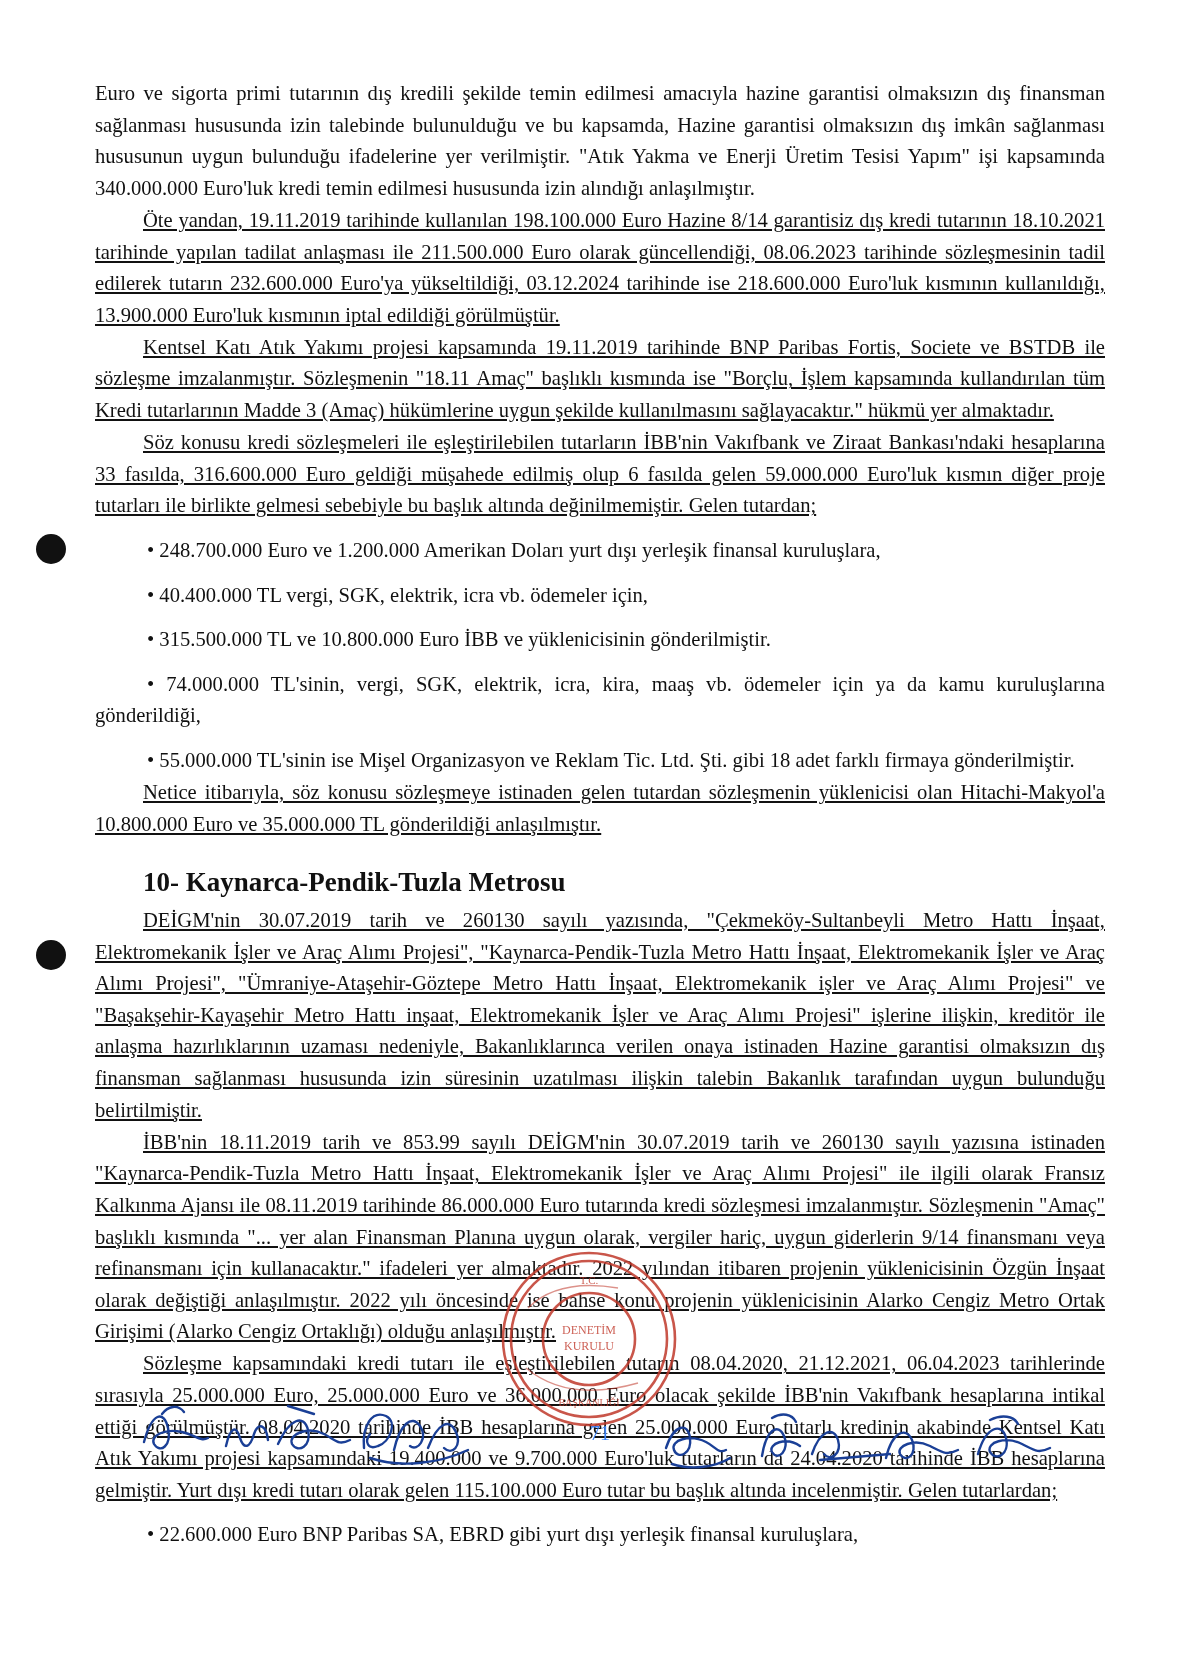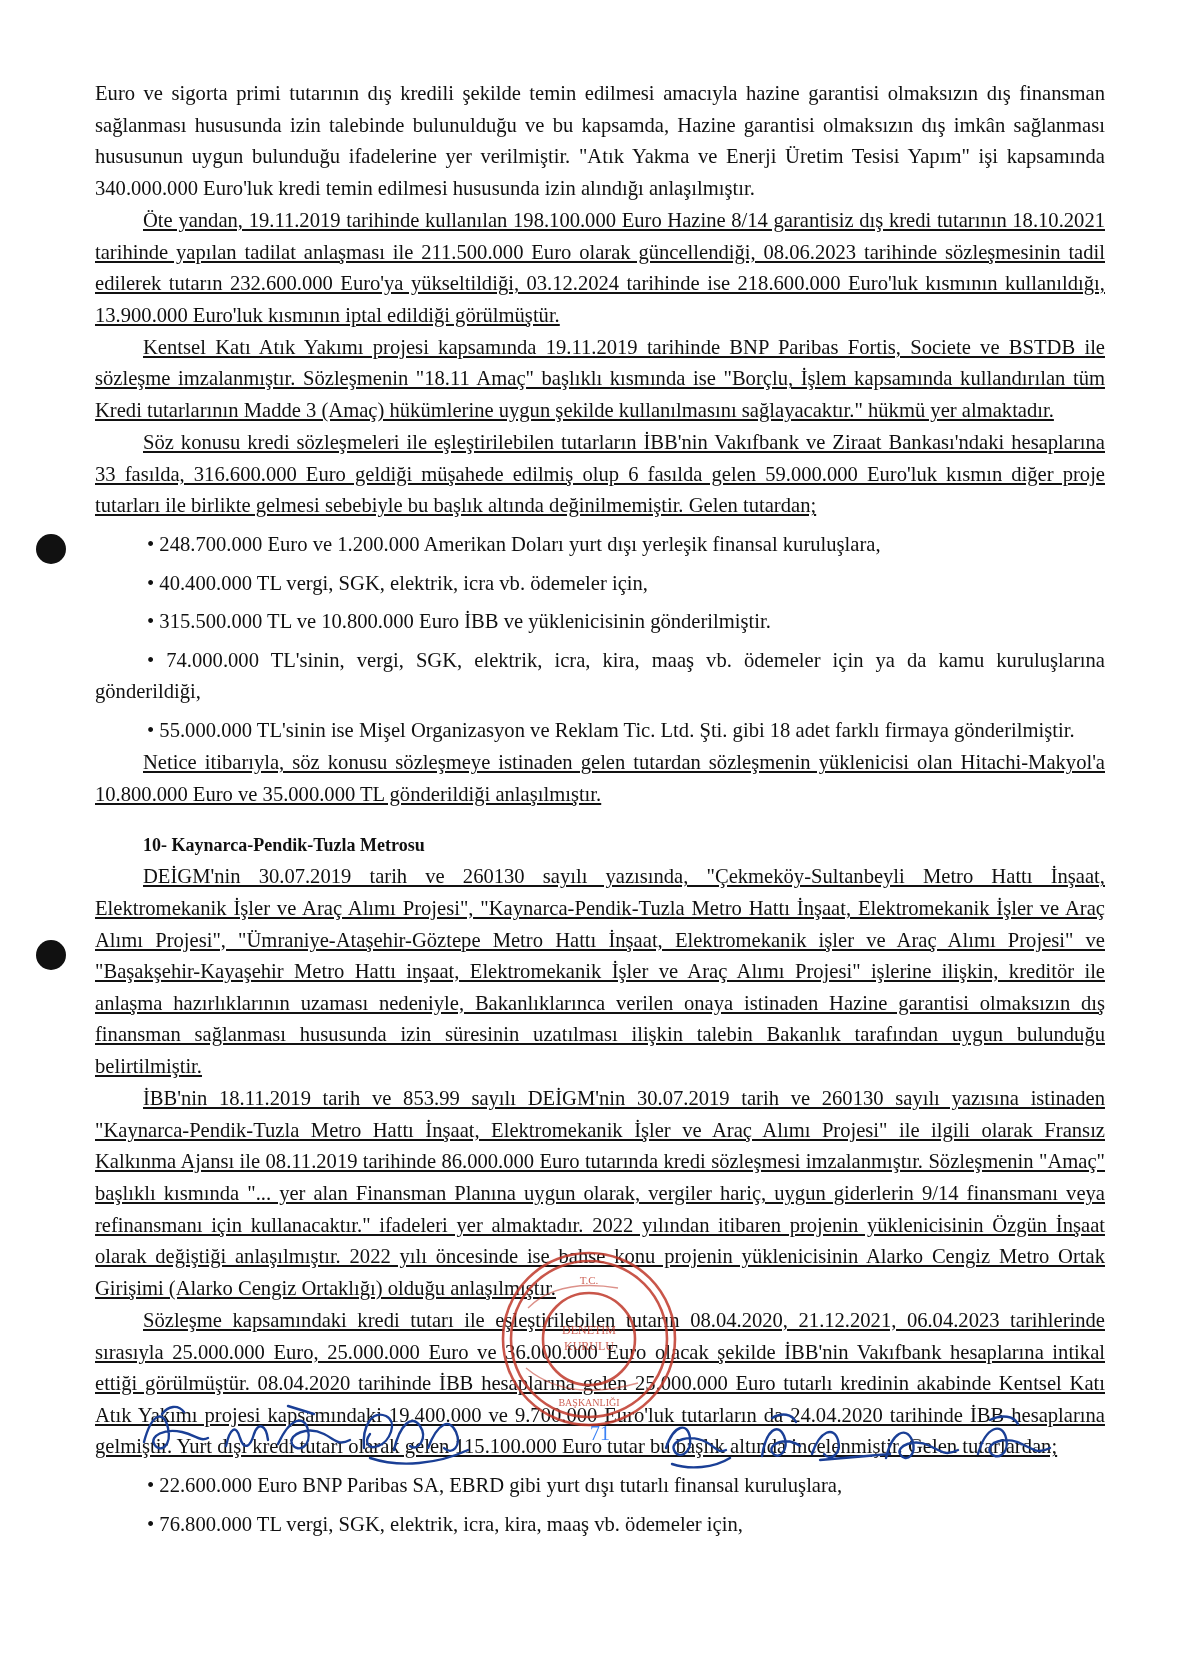--- a/index.html
+++ b/index.html
@@ -29,28 +29,28 @@
     text-align: justify;
     text-justify: inter-word;
     hyphens: none;
   }
   p.indent {
     text-indent: 48px;
     text-decoration: underline;
   }
   p.bullet {
     text-indent: 52px;
-    margin-top: 7px;
+    margin-top: 13px;
   }
   p.noindent {
     text-indent: 0;
   }
   .heading {
     font-weight: bold;
-    font-size: 18px;
+    font-size: 27px;
     margin: 22px 0 2px 0;
     text-indent: 48px;
     line-height: 1.5;
   }
   .dot {
     position: absolute;
     width: 30px;
     height: 30px;
     border-radius: 50%;
     background: #111111;
@@ -113,22 +113,21 @@
     <p class="bullet">• 55.000.000 TL'sinin ise Mişel Organizasyon ve Reklam Tic. Ltd. Şti. gibi 18 adet farklı firmaya gönderilmiştir.</p>
 
     <p class="indent">Netice itibarıyla, söz konusu sözleşmeye istinaden gelen tutardan sözleşmenin yüklenicisi olan Hitachi-Makyol'a 10.800.000 Euro ve 35.000.000 TL gönderildiği anlaşılmıştır.</p>
 
     <div class="heading">10- Kaynarca-Pendik-Tuzla Metrosu</div>
 
     <p class="indent">DEİGM'nin 30.07.2019 tarih ve 260130 sayılı yazısında, "Çekmeköy-Sultanbeyli Metro Hattı İnşaat, Elektromekanik İşler ve Araç Alımı Projesi", "Kaynarca-Pendik-Tuzla Metro Hattı İnşaat, Elektromekanik İşler ve Araç Alımı Projesi", "Ümraniye-Ataşehir-Göztepe Metro Hattı İnşaat, Elektromekanik işler ve Araç Alımı Projesi" ve "Başakşehir-Kayaşehir Metro Hattı inşaat, Elektromekanik İşler ve Araç Alımı Projesi" işlerine ilişkin, kreditör ile anlaşma hazırlıklarının uzaması nedeniyle, Bakanlıklarınca verilen onaya istinaden Hazine garantisi olmaksızın dış finansman sağlanması hususunda izin süresinin uzatılması ilişkin talebin Bakanlık tarafından uygun bulunduğu belirtilmiştir.</p>
     <p class="indent">İBB'nin 18.11.2019 tarih ve 853.99 sayılı DEİGM'nin 30.07.2019 tarih ve 260130 sayılı yazısına istinaden "Kaynarca-Pendik-Tuzla Metro Hattı İnşaat, Elektromekanik İşler ve Araç Alımı Projesi" ile ilgili olarak Fransız Kalkınma Ajansı ile 08.11.2019 tarihinde 86.000.000 Euro tutarında kredi sözleşmesi imzalanmıştır. Sözleşmenin "Amaç" başlıklı kısmında "... yer alan Finansman Planına uygun olarak, vergiler hariç, uygun giderlerin 9/14 finansmanı veya refinansmanı için kullanacaktır." ifadeleri yer almaktadır. 2022 yılından itibaren projenin yüklenicisinin Özgün İnşaat olarak değiştiği anlaşılmıştır. 2022 yılı öncesinde ise bahse konu projenin yüklenicisinin Alarko Cengiz Metro Ortak Girişimi (Alarko Cengiz Ortaklığı) olduğu anlaşılmıştır.</p>
     <p class="indent">Sözleşme kapsamındaki kredi tutarı ile eşleştirilebilen tutarın 08.04.2020, 21.12.2021, 06.04.2023 tarihlerinde sırasıyla 25.000.000 Euro, 25.000.000 Euro ve 36.000.000 Euro olacak şekilde İBB'nin Vakıfbank hesaplarına intikal ettiği görülmüştür. 08.04.2020 tarihinde İBB hesaplarına gelen 25.000.000 Euro tutarlı kredinin akabinde Kentsel Katı Atık Yakımı projesi kapsamındaki 19.400.000 ve 9.700.000 Euro'luk tutarların da 24.04.2020 tarihinde İBB hesaplarına gelmiştir. Yurt dışı kredi tutarı olarak gelen 115.100.000 Euro tutar bu başlık altında incelenmiştir. Gelen tutarlardan;</p>
 
-    <p class="bullet">• 22.600.000 Euro BNP Paribas SA, EBRD gibi yurt dışı tutarlı finansal kuruluşlara,</p>
-    <p class="bullet">• 76.800.000 TL vergi, SGK, elektrik, icra, kira, maaş vb. ödemeler için,</p>
+    <p class="bullet">• 22.600.000 Euro BNP Paribas SA, EBRD gibi yurt dışı yerleşik finansal kuruluşlara,</p>
 
   </div>
 
   <div class="page-number">71</div>
 
   <div class="stamp">
     <svg width="182" height="182" viewBox="0 0 182 182">
       <g fill="none" stroke="#c0392b" stroke-width="2.6" opacity="0.85">
         <circle cx="91" cy="91" r="86"></circle>
         <circle cx="91" cy="91" r="78"></circle>

